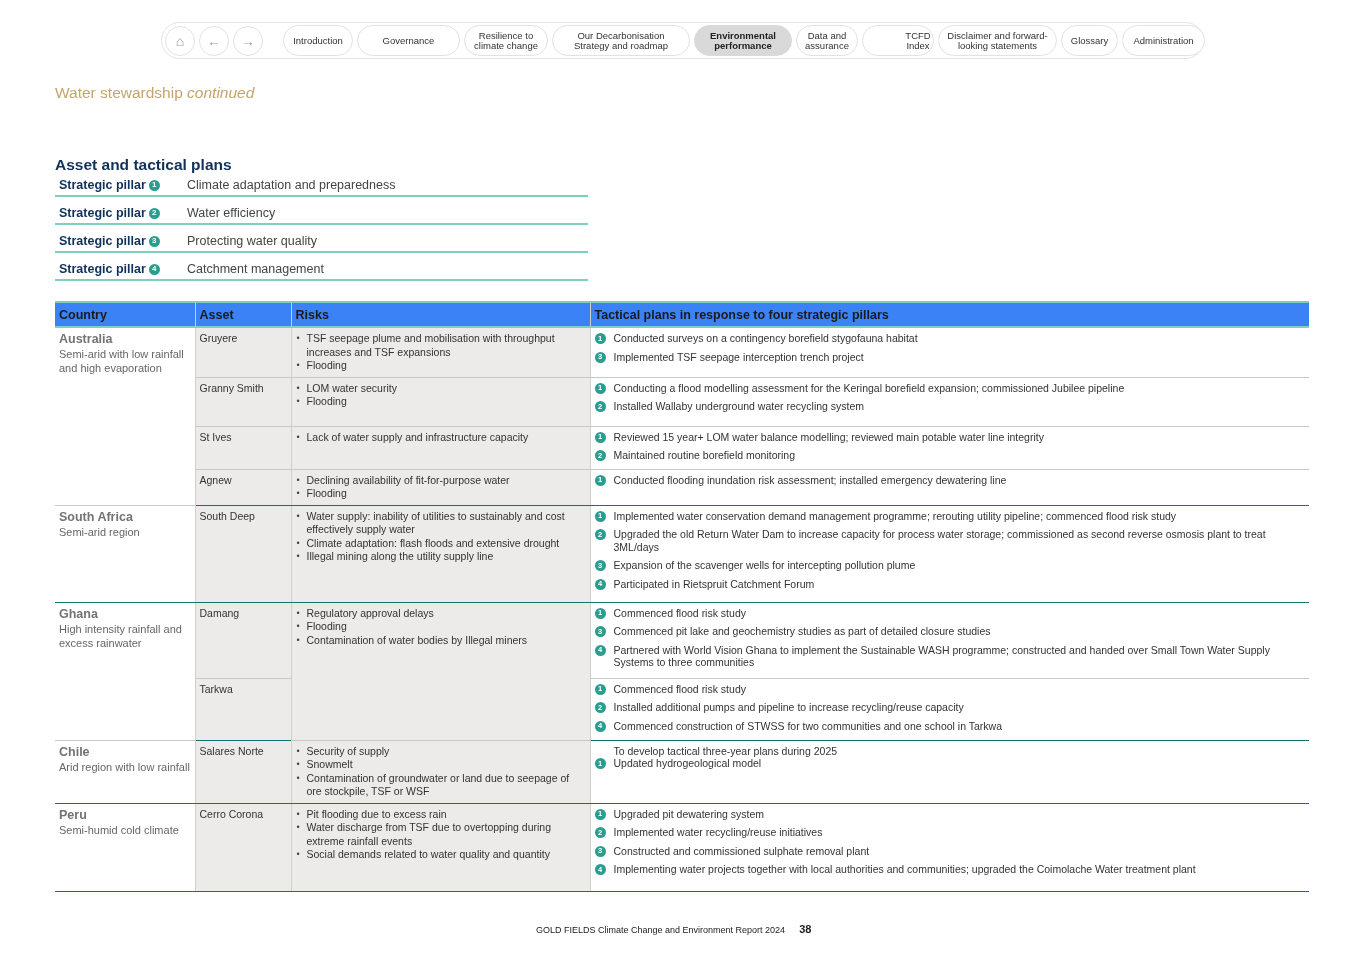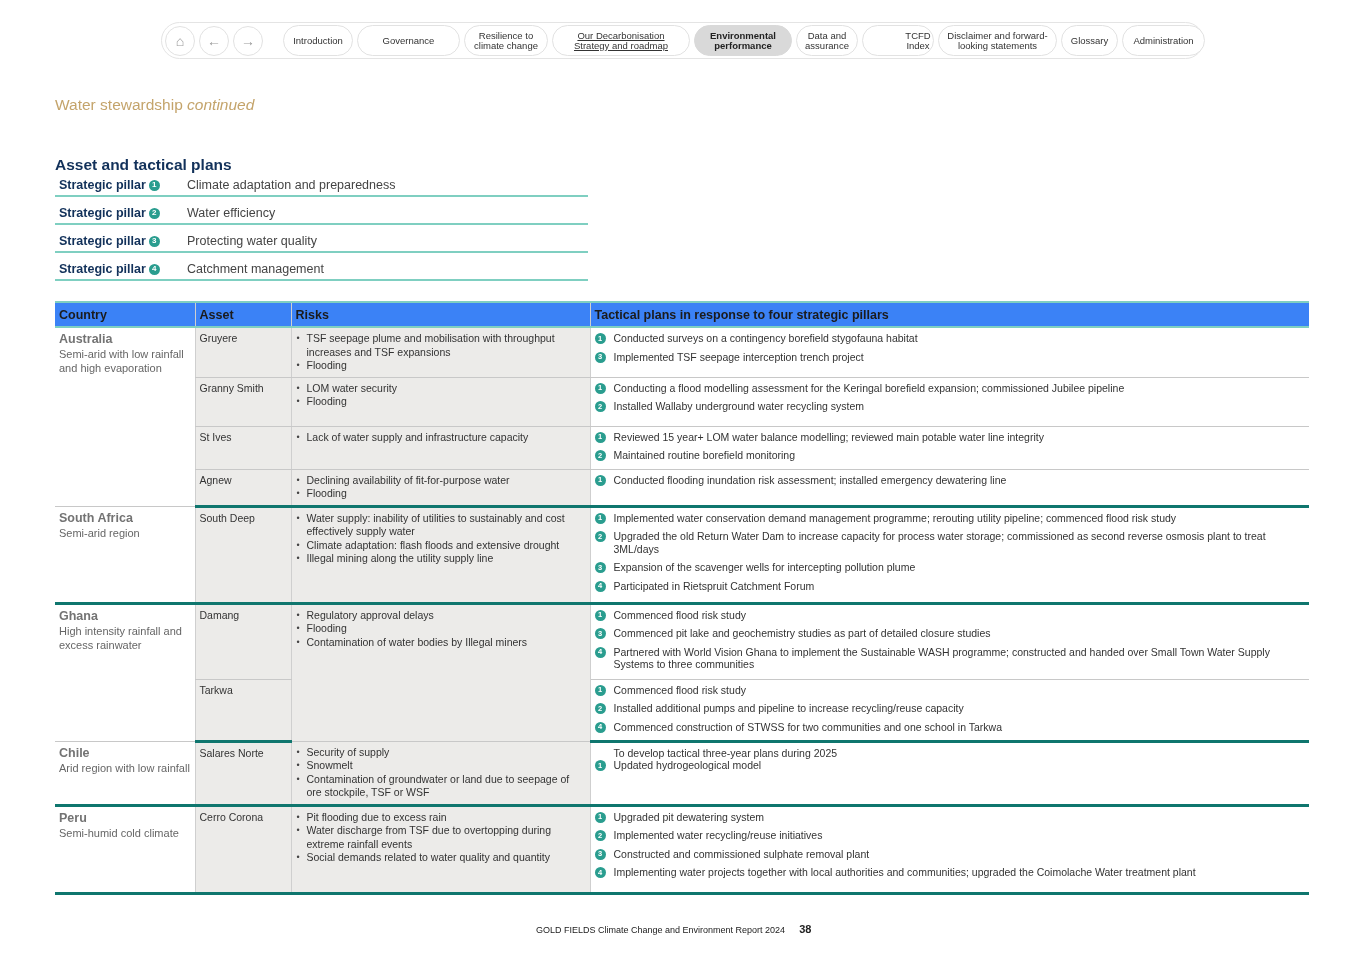--- a/index.html
+++ b/index.html
@@ -7,41 +7,41 @@
   body { font-family: "Liberation Sans", "DejaVu Sans", sans-serif; color: #222; position: relative; }
 
   
   .nav { position: absolute; left: 161px; top: 22px; width: 1043px; height: 37px; border: 1px solid #e4e4e4; border-radius: 19px; display: flex; align-items: center; padding: 0 3px; gap: 4px; background: #fff; }
   .nav-circle { width: 30px; height: 30px; border: 1px solid #e2e2e2; border-radius: 50%; display: flex; align-items: center; justify-content: center; color: #9a9a9a; font-size: 14px; flex: none; background:#fff; }
   .nav-spacer { width: 12px; flex: none; }
   .nav-pill { height: 31px; border: 1px solid #e2e2e2; border-radius: 16px; display: flex; align-items: center; justify-content: center; text-align: center; font-size: 9.5px; line-height: 10px; color: #333; padding: 0 8px; flex: none; background:#fff; }
   .nav-pill.active { background: #d9d9d9; border-color: #d9d9d9; font-weight: bold; color: #222; }
 
   
-  .section-title { position: absolute; left: 55px; top: 96px; font-size: 15.5px; color: #c4a46b; }
+  .section-title { position: absolute; left: 55px; top: 84px; font-size: 15.5px; color: #c4a46b; }
   .section-title em { font-style: italic; }
   .subtitle { position: absolute; left: 55px; top: 156px; font-size: 15.5px; font-weight: bold; color: #12315a; }
 
   
   .pillars { position: absolute; left: 55px; top: 169px; width: 533px; }
   .pillar-row { height: 28px; border-bottom: 2px solid #7fcfc1; display: flex; align-items: flex-end; padding-bottom: 3px; }
   .pillar-label { width: 132px; padding-left: 4px; font-size: 12.5px; font-weight: bold; color: #12315a; display: flex; align-items: center; gap: 3px; }
   .pillar-value { font-size: 12.5px; color: #444; }
   .num-icon { display: inline-flex; width: 11px; height: 11px; border-radius: 50%; background: #2a9d8f; color: #fff; font-size: 8px; font-weight: bold; align-items: center; justify-content: center; flex: none; line-height: 1; }
 
   
   table.main { position: absolute; left: 55px; top: 301px; width: 1254px; border-collapse: collapse; font-size: 10.5px; color: #333; }
   table.main th { background: #3b82f6; text-align: left; font-size: 12.5px; font-weight: bold; color: #1b1b1b; padding: 5px 4px 4px; border-top: 2px solid #7fcfc1; border-bottom: 2px solid #7fcfc1; }
   table.main th + th { border-left: 1px solid #cfcfcf; }
   table.main td { vertical-align: top; padding: 4px 4px; line-height: 13px; }
   td.country { width: 140px; background: #fff; }
   td.asset { width: 96px; background: #ecebe9; border-left: 1px solid #cfcfcf; }
   td.risks { width: 299px; background: #ecebe9; border-left: 1px solid #cfcfcf; border-right: 1px solid #cfcfcf; }
   td.plans { background: #fff; padding-left: 5px; }
-  tr.grp-end td { border-bottom: 3px solid #0f766e; }
+  tr.grp-end td { border-bottom: 1px solid #0f766e; }
   tr.sub-end td.asset, tr.sub-end td.risks, tr.sub-end td.plans { border-bottom: 1px solid #c8c8c8; }
   .c-name { font-size: 12.5px; font-weight: bold; color: #737373; line-height: 15px; }
   .c-desc { font-size: 11px; color: #666; line-height: 14px; }
   ul.risk-list { list-style: none; }
   ul.risk-list li { position: relative; padding-left: 11px; line-height: 13.5px; }
   ul.risk-list li::before { content: "\2022"; position: absolute; left: 1px; top: 0; font-size: 9px; color: #444; }
   .plan { display: flex; align-items: flex-start; gap: 8px; margin-bottom: 6px; line-height: 12.5px; }
   .plan:last-child { margin-bottom: 2px; }
   .plan .num-icon { width: 11px; height: 11px; margin-top: 1px; font-size: 7.5px; }
 
@@ -67,21 +67,21 @@
       <div class="nav-pill" style="width: 70px;">
         <span style="white-space: pre-line;">Introduction</span>
       </div>
       <div class="nav-pill" style="width: 103px;">
         <span style="white-space: pre-line;">Governance</span>
       </div>
       <div class="nav-pill" style="width: 84px;">
         <span style="white-space: pre-line;">Resilience to
 climate change</span>
       </div>
-      <div class="nav-pill" style="width: 138px; text-decoration: underline;">
+      <div class="nav-pill" style="width: 138px;">
         <span style="white-space: pre-line;">Our Decarbonisation
 Strategy and roadmap</span>
       </div>
       <div class="nav-pill active" style="width: 98px;">
         <span style="white-space: pre-line;">Environmental
 performance</span>
       </div>
       <div class="nav-pill" style="width: 62px;">
         <span style="white-space: pre-line;">Data and
 assurance</span>

